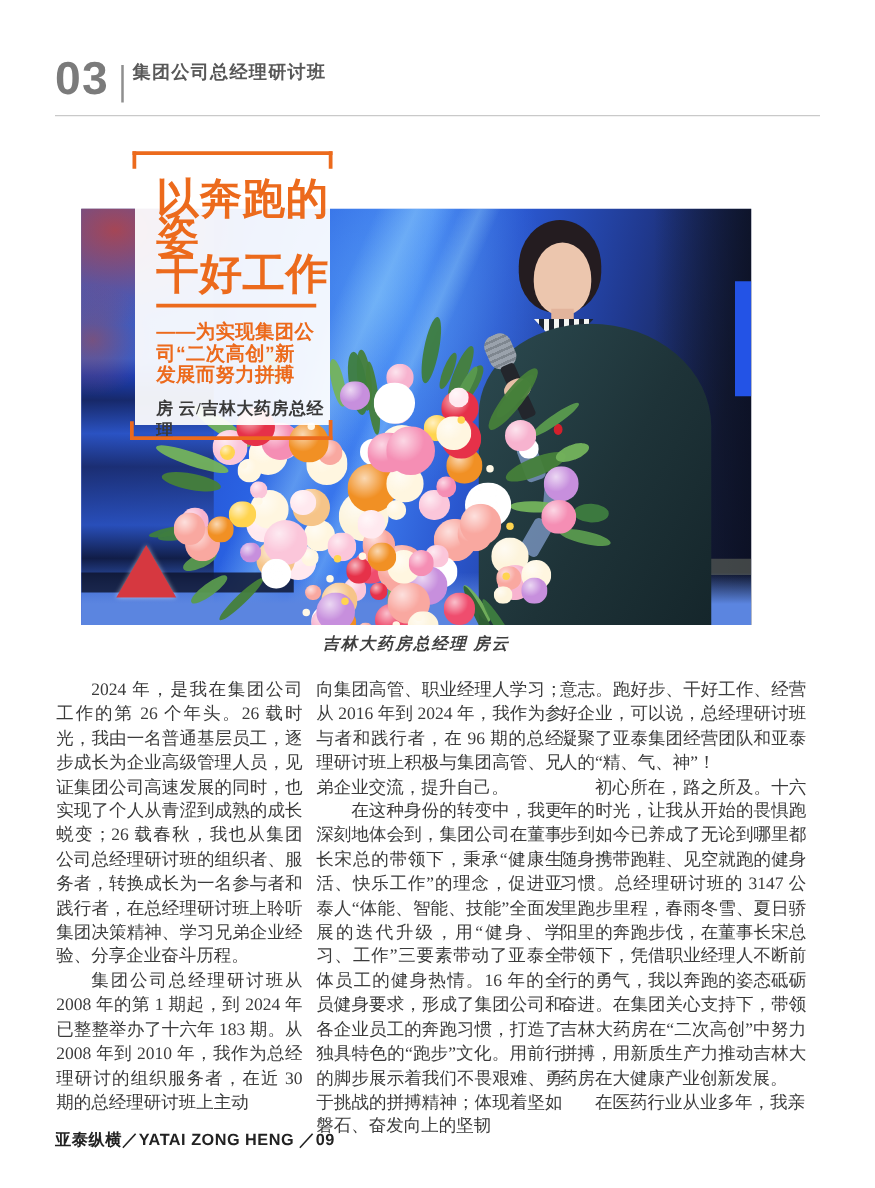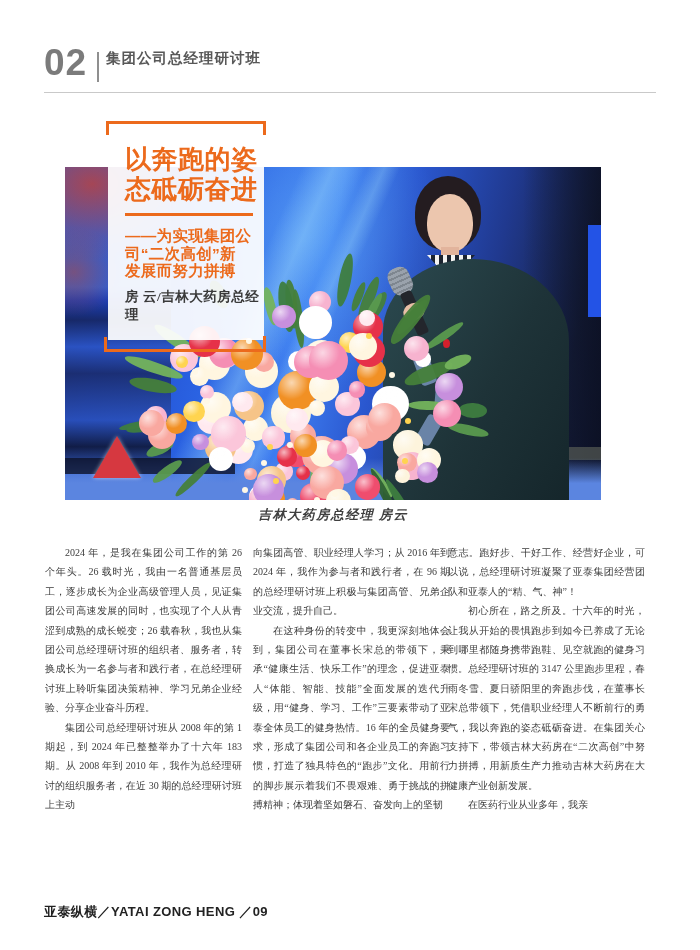--- a/index.html
+++ b/index.html
@@ -12,21 +12,21 @@
   .hdr-bar{position:absolute;left:97px;top:52px;width:2px;height:30px;background:#8f8f8f;}
   .hdr-titles{position:absolute;left:106px;top:50px;font-family:"Liberation Sans",sans-serif;color:#585858;}
   .hdr-zh{font-size:14.5px;font-weight:700;letter-spacing:1px;line-height:17px;}
   .hdr-en{font-size:13px;font-weight:500;line-height:16px;margin-top:1px;letter-spacing:0.2px;}
   .hdr-rule{position:absolute;left:44px;top:92px;width:612px;height:1px;background:#c9c9c9;}
 
   
   .brk{position:absolute;background:#ec6a1c;z-index:6;}
   .feature-box{position:absolute;left:108px;top:124px;width:156px;height:216px;
                background:rgba(255,255,255,0.93);z-index:5;box-sizing:border-box;padding:20px 0 0 17px;}
-  .feature-title{font-family:"Liberation Sans",sans-serif;font-weight:700;font-size:26px;
+  .feature-title{font-family:"Liberation Sans",sans-serif;font-weight:700;font-size:34px;
                  line-height:30px;color:#ec6a1c;letter-spacing:0.5px;}
   .feature-divider{width:128px;height:3px;background:#ec6a1c;margin-top:9px;}
   .feature-subtitle{margin-top:11px;font-family:"Liberation Sans",sans-serif;font-weight:700;
                     font-size:15.5px;line-height:17.5px;color:#ec6a1c;letter-spacing:0.3px;}
   .feature-author{margin-top:8px;font-size:13.5px;font-weight:700;color:#3a3a3a;letter-spacing:0.5px;}
 
   
   .photo{position:absolute;left:65px;top:167px;width:536px;height:333px;overflow:hidden;z-index:1;
          background:linear-gradient(103deg,#273a86 0%,#1f46c8 12%,#2a62e2 30%,#3e7df0 46%,
                     #2a57cf 58%,#20398f 74%,#17203f 90%,#111735 100%);}
@@ -72,32 +72,32 @@
   .micbody{position:absolute;left:5px;top:26px;width:12px;height:46px;background:#23262c;border-radius:3px;}
   .hand{left:338px;top:136px;width:22px;height:17px;background:#e7bfa6;border-radius:50%;transform:rotate(-20deg);}
 
   .bouquet{left:0;top:0;width:536px;height:333px;}
   .petal,.leaf,.crystal{position:absolute;}
 
   
   .caption{position:absolute;left:65px;top:506px;width:536px;text-align:center;font-size:13px;
            font-style:italic;font-weight:600;color:#3f3f3f;letter-spacing:1.5px;}
   .col{position:absolute;top:543px;width:197px;}
-  .para{margin:0;font-size:10px;line-height:19.4px;text-align:justify;color:#3b3b3b;}
+  .para{margin:0;font-size:14px;line-height:19.4px;text-align:justify;color:#3b3b3b;}
   .indent{text-indent:2em;}
   .footer{position:absolute;left:44px;top:903px;font-family:"Liberation Sans",sans-serif;
           font-size:13px;font-weight:700;color:#222;letter-spacing:0.4px;}
   .footer span{vertical-align:baseline;}
 </style>
 </head>
 <body>
 
 <div class="page">
 
-  <div class="hdr-num">02</div>
+  <div class="hdr-num">03</div>
   <div class="hdr-bar"></div>
   <div class="hdr-titles">
     <div class="hdr-zh">集团公司总经理研讨班</div>
   </div>
   <div class="hdr-rule"></div>
 
   <div class="brk" style="left:106px;top:121px;width:160px;height:3px;"></div>
   <div class="brk" style="left:106px;top:121px;width:3px;height:14px;"></div>
   <div class="brk" style="left:263px;top:121px;width:3px;height:14px;"></div>
   <div class="brk" style="left:104px;top:349px;width:162px;height:3px;"></div>
@@ -272,21 +272,21 @@
         <div class="petal" style="left: 207.763px; top: 310.511px; width: 6px; height: 6px; border-radius: 50%; background: rgb(255, 212, 79);"></div>
         <div class="petal" style="left: 176.693px; top: 320.401px; width: 6px; height: 6px; border-radius: 50%; background: rgb(255, 248, 230);"></div>
         <div class="petal" style="left: 249.045px; top: 330.342px; width: 6px; height: 6px; border-radius: 50%; background: rgb(255, 248, 230);"></div>
         <div class="petal" style="left: 195.782px; top: 293.192px; width: 6px; height: 6px; border-radius: 50%; background: rgb(255, 248, 230);"></div>
       </div>
   </div>
 
   <div class="feature-box">
     <div class="feature-title">
       <div>以奔跑的姿</div>
-      <div>态砥砺奋进</div>
+      <div>干好工作</div>
     </div>
     <div class="feature-divider"></div>
     <div class="feature-subtitle">
       <div>——为实现集团公</div>
       <div>司“二次高创”新</div>
       <div>发展而努力拼搏</div>
     </div>
     <div class="feature-author">房 云/吉林大药房总经理</div>
   </div>
 

